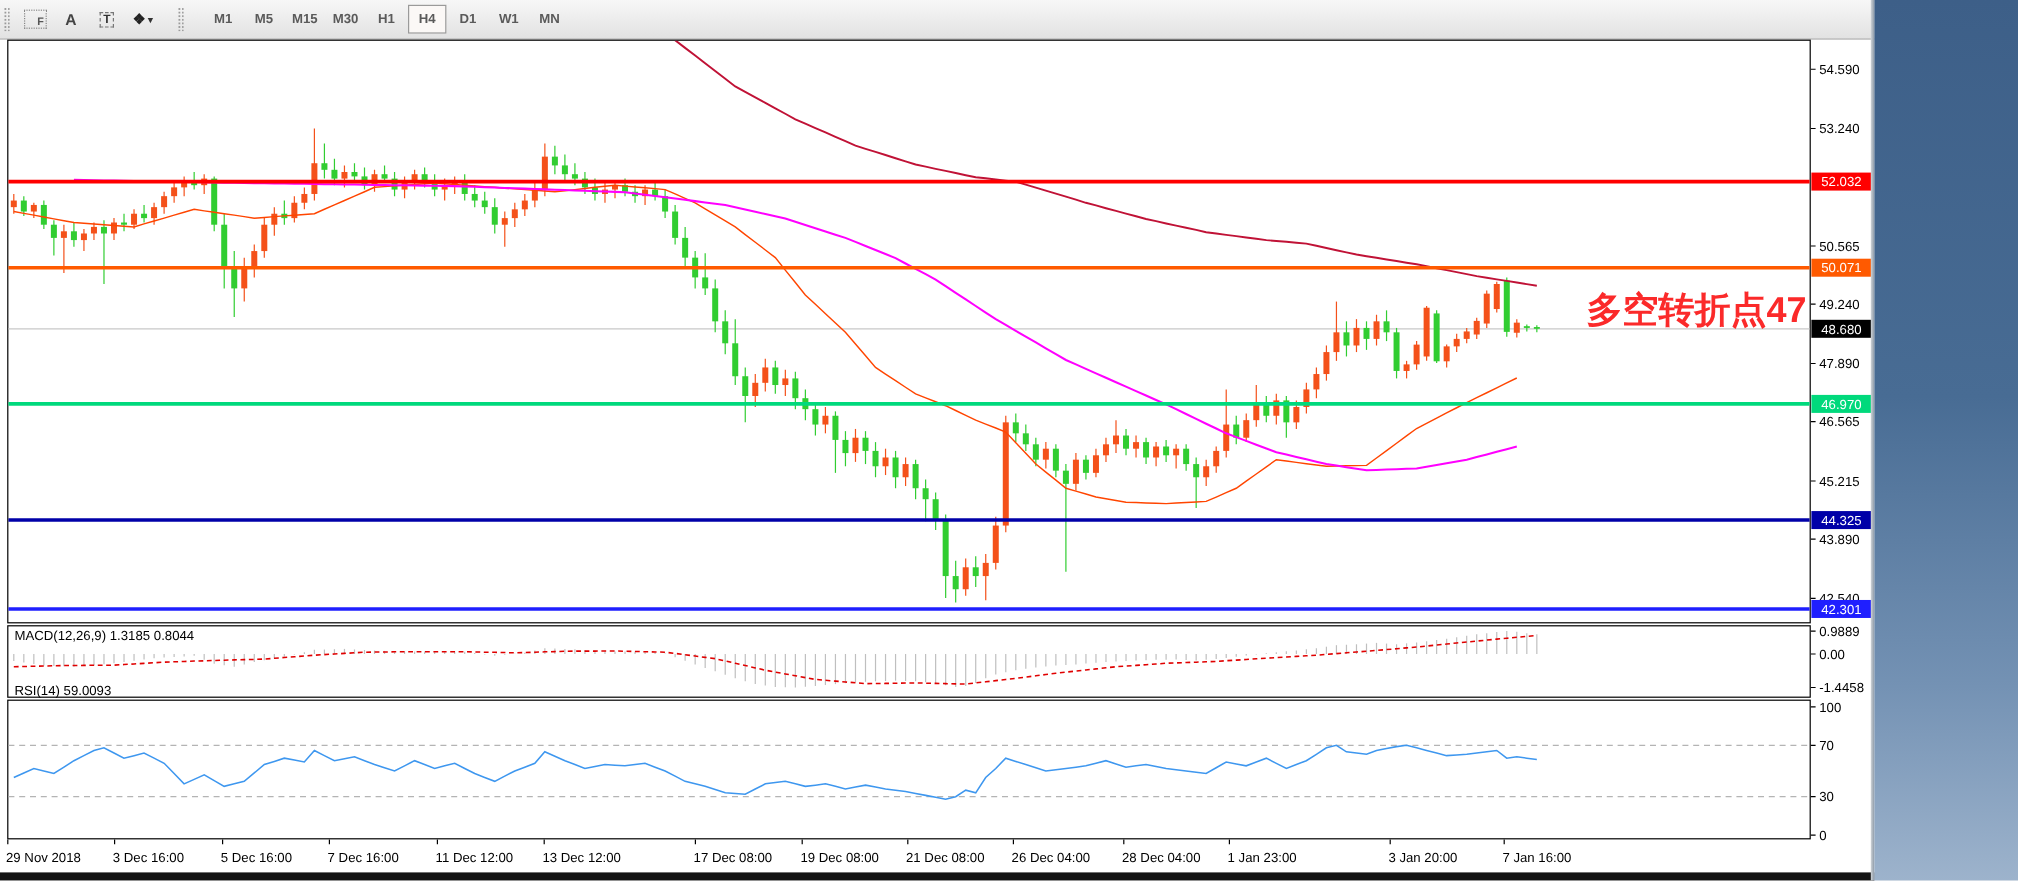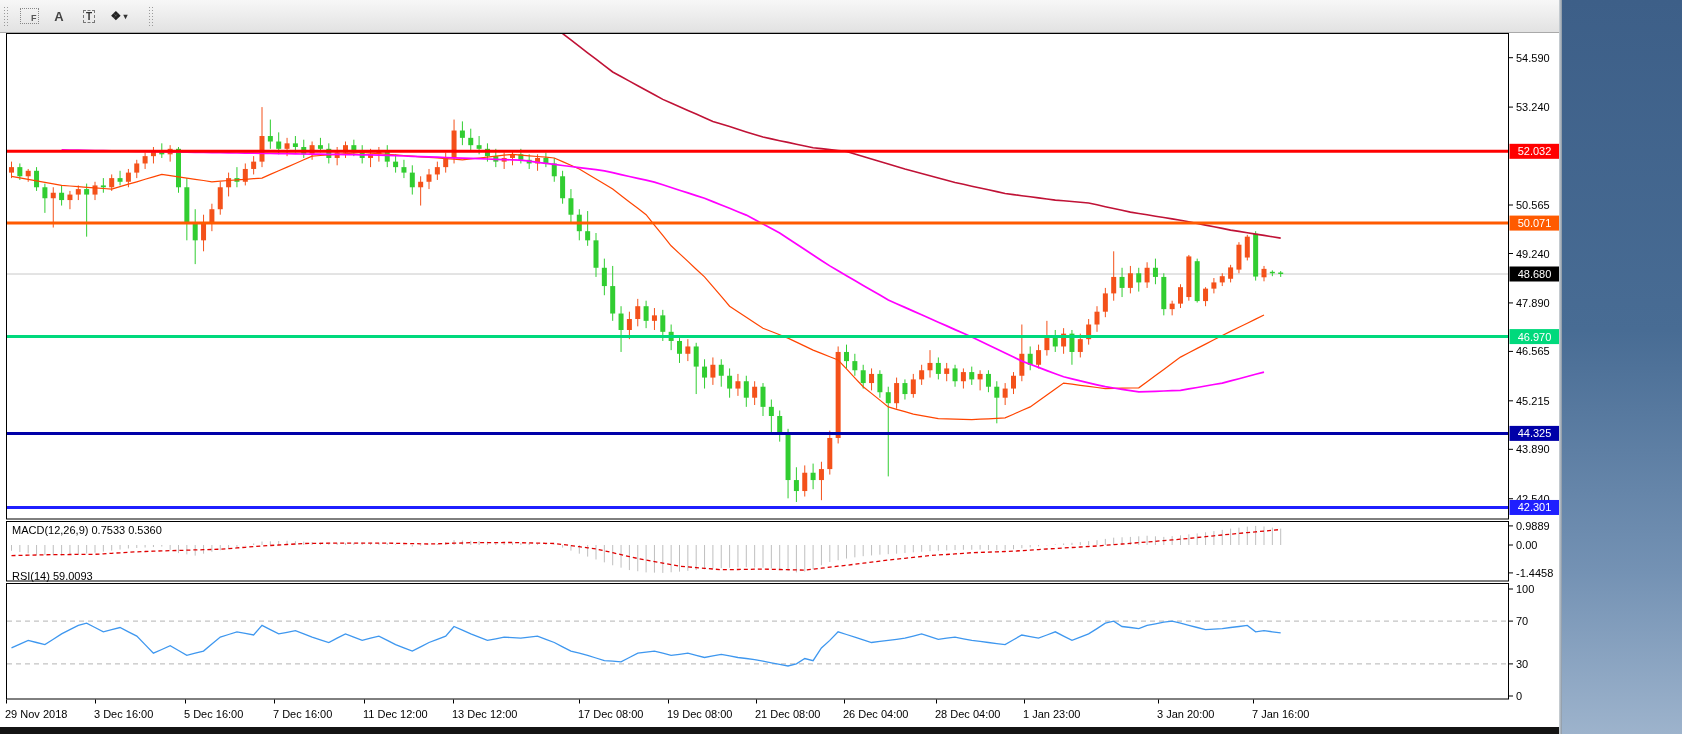--- a/index.html
+++ b/index.html
@@ -62,20 +62,31 @@
           <span>A</span>
         </div>
       <div class="tool-icon">
           <span class="tbox">T</span>
         </div>
       <div class="tool-icon">
         <span class="shapes">❖</span>
         <span class="dd-arrow">▾</span>
       </div>
       <div class="grip" style="margin-left:14px;"></div>
+      <div class="tf-row" id="tf-row">
+          <div class="tf">M1</div>
+          <div class="tf">M5</div>
+          <div class="tf">M15</div>
+          <div class="tf">M30</div>
+          <div class="tf">H1</div>
+          <div class="tf active">H4</div>
+          <div class="tf">D1</div>
+          <div class="tf">W1</div>
+          <div class="tf">MN</div>
+        </div>
     </div>
 
     <div class="chart-header">
       <span class="sym-arrow">▲</span>
       <span>USOil-,H4</span>
       <span style="margin-left:8px;">48.720 48.720 48.680 48.680</span>
     </div>
 
     <span class="obj-marker">▿</span>
 
@@ -671,22 +682,23 @@
           <text x="935" y="718" font-size="11" fill="#000">28 Dec 04:00</text>
           <line x1="1024.5" x2="1024.5" y1="699.5" y2="703.5" stroke="#000"></line>
           <text x="1023" y="718" font-size="11" fill="#000">1 Jan 23:00</text>
           <line x1="1158.5" x2="1158.5" y1="699.5" y2="703.5" stroke="#000"></line>
           <text x="1157" y="718" font-size="11" fill="#000">3 Jan 20:00</text>
           <line x1="1253.5" x2="1253.5" y1="699.5" y2="703.5" stroke="#000"></line>
           <text x="1252" y="718" font-size="11" fill="#000">7 Jan 16:00</text>
         </g>
       </svg>
 
-    <div class="ind-label" style="left:12px;top:524px;">MACD(12,26,9) 0.7533 0.5360</div>
+    <div class="ind-label" style="left:12px;top:524px;">MACD(12,26,9) 1.3185 0.8044</div>
     <div class="ind-label" style="left:12px;top:570px;">RSI(14) 59.0093</div>
 
+    <div class="annotation" id="annot" style="color: rgb(251, 42, 42);">多空转折点47</div>
 
     <div class="bottom-strip"></div>
   </div>
 
   <div class="win-edge"></div>
   <div class="desktop"></div>
 </div>
 
 </body></html>

